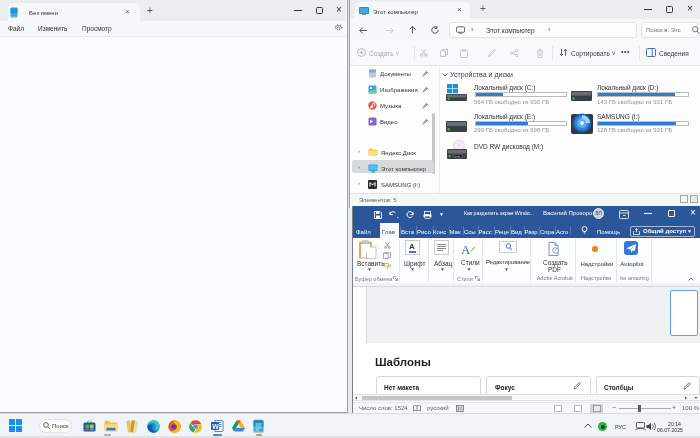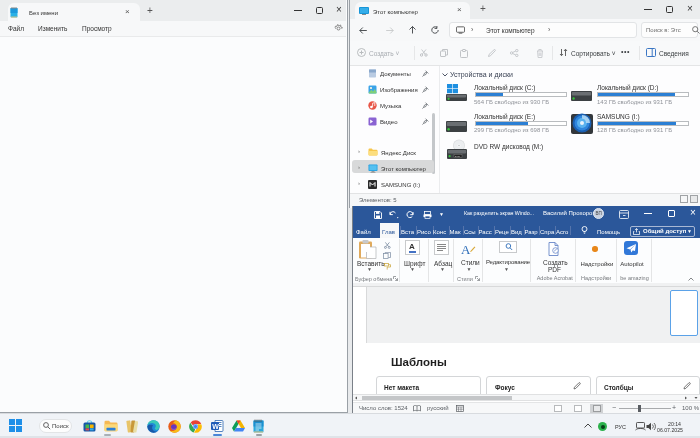--- a/index.html
+++ b/index.html
@@ -434,21 +434,21 @@
   <div class="abs" style="left:298px;top:33px;width:1px;height:43px;background:#e4e5e6;"></div>
   <svg class="abs" style="left:335px;top:71px;" width="6" height="4" viewBox="0 0 6 4">
       <path d="M0.5 3.5 L3 1 L5.5 3.5" fill="none" stroke="#76797d" stroke-width="0.9"></path>
     </svg>
 
   <div class="abs" style="left:14px;top:81px;width:334px;height:56px;background:#f0f1f2;"></div>
   <div class="abs" style="left:13px;top:81px;width:1px;height:56px;background:#d8d9da;"></div>
   <div class="abs" style="left:317px;top:84px;width:28px;height:46px;background:#fff;border:1.5px solid #5ba2e8;border-radius:2px;"></div>
 
   <div class="abs" style="left:0;top:137px;width:348px;height:53px;background:#fff;"></div>
-  <div class="abs" style="left:38px;top:150px;font-size:11.5px;font-weight:bold;color:#1f1f1f;">Шаблоны</div>
+  <div class="abs" style="left:22px;top:150px;font-size:11.5px;font-weight:bold;color:#1f1f1f;">Шаблоны</div>
   <div class="abs" style="left:23px;top:169.5px;width:105px;height:24px;background:#fff;border:1px solid #d4d6d8;border-radius:3px;"></div>
   <div class="abs" style="left:31px;top:178px;font-size:6.5px;font-weight:bold;color:#222;white-space:nowrap;">Нет макета</div>
   <div class="abs" style="left:133px;top:169.5px;width:105px;height:24px;background:#fff;border:1px solid #d4d6d8;border-radius:3px;"></div>
   <div class="abs" style="left:142px;top:178px;font-size:6.5px;font-weight:bold;color:#222;white-space:nowrap;">Фокус</div>
   <svg class="abs" style="left:220px;top:176px;" width="8" height="8" viewBox="0 0 8 8">
       <path d="M1 7 L1.5 5.2 L5.8 0.9 A0.8 0.8 0 0 1 7 2.1 L2.8 6.4 Z" fill="none" stroke="#555" stroke-width="0.8"></path>
     </svg>
   <div class="abs" style="left:243px;top:169.5px;width:104px;height:24px;background:#fff;border:1px solid #d4d6d8;border-radius:3px;"></div>
   <div class="abs" style="left:251px;top:178px;font-size:6.5px;font-weight:bold;color:#222;white-space:nowrap;">Столбцы</div>
   <svg class="abs" style="left:330px;top:176px;" width="8" height="8" viewBox="0 0 8 8">

